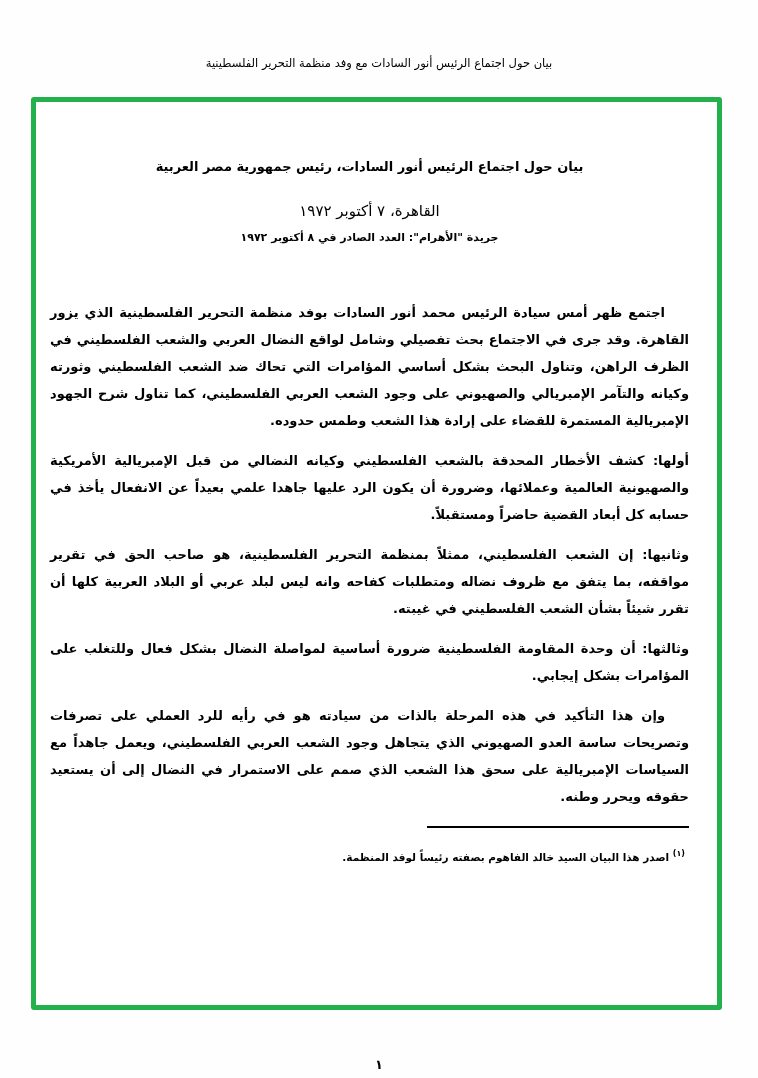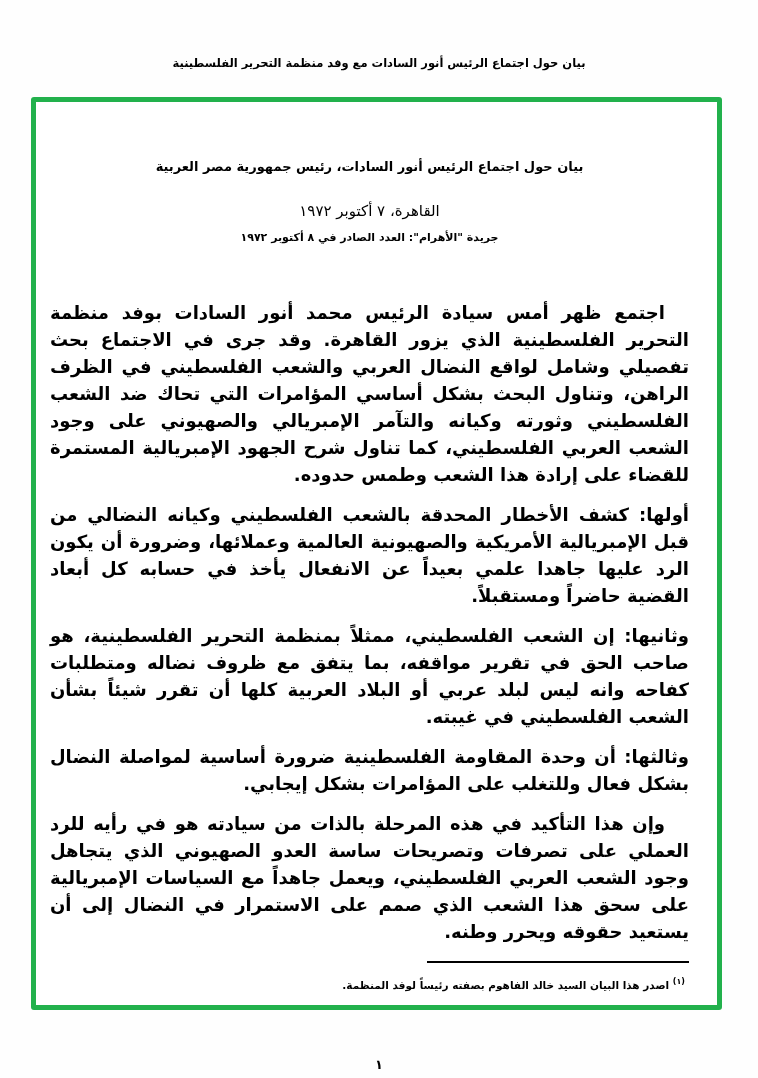--- a/index.html
+++ b/index.html
@@ -12,21 +12,21 @@
     font-family: "DejaVu Sans", sans-serif;
     position: relative;
     overflow: hidden;
   }
   .running-header {
     position: absolute;
     top: 56px; left: 0; right: 0;
     text-align: center;
     direction: rtl;
     font-size: 11.5px;
-    font-weight: bold;
+    font-weight: normal;
   }
   .doc-frame {
     position: absolute;
     left: 31px; top: 97px;
     width: 691px; height: 913px;
     border: 5px solid #22b14c;
     border-radius: 3px;
     background: #ffffff;
   }
   .doc-inner {
@@ -53,39 +53,39 @@
     letter-spacing: 1px;
   }
   .doc-source {
     text-align: center;
     font-weight: bold;
     font-size: 11px;
     margin-top: 11px;
   }
   .doc-body {
     margin-top: 55px;
-    font-size: 18px;
+    font-size: 13px;
     font-weight: bold;
     line-height: 27px;
     text-align: justify;
   }
   .doc-body p { margin: 0 0 13px 0; }
   .doc-body p.indent { text-indent: 24px; }
   .footnote-rule {
     margin: 16px 0 0 auto;
     width: 262px;
     border: 0;
     border-top: 2px solid #000;
   }
   .footnote {
     direction: rtl;
     text-align: right;
     font-size: 10.5px;
     font-weight: bold;
-    margin-top: 14px;
+    margin-top: 21px;
     padding-right: 4px;
   }
   .page-number {
     position: absolute;
     bottom: 6px; left: 0; right: 0;
     text-align: center;
     font-size: 13px;
     font-weight: bold;
   }
 </style>

